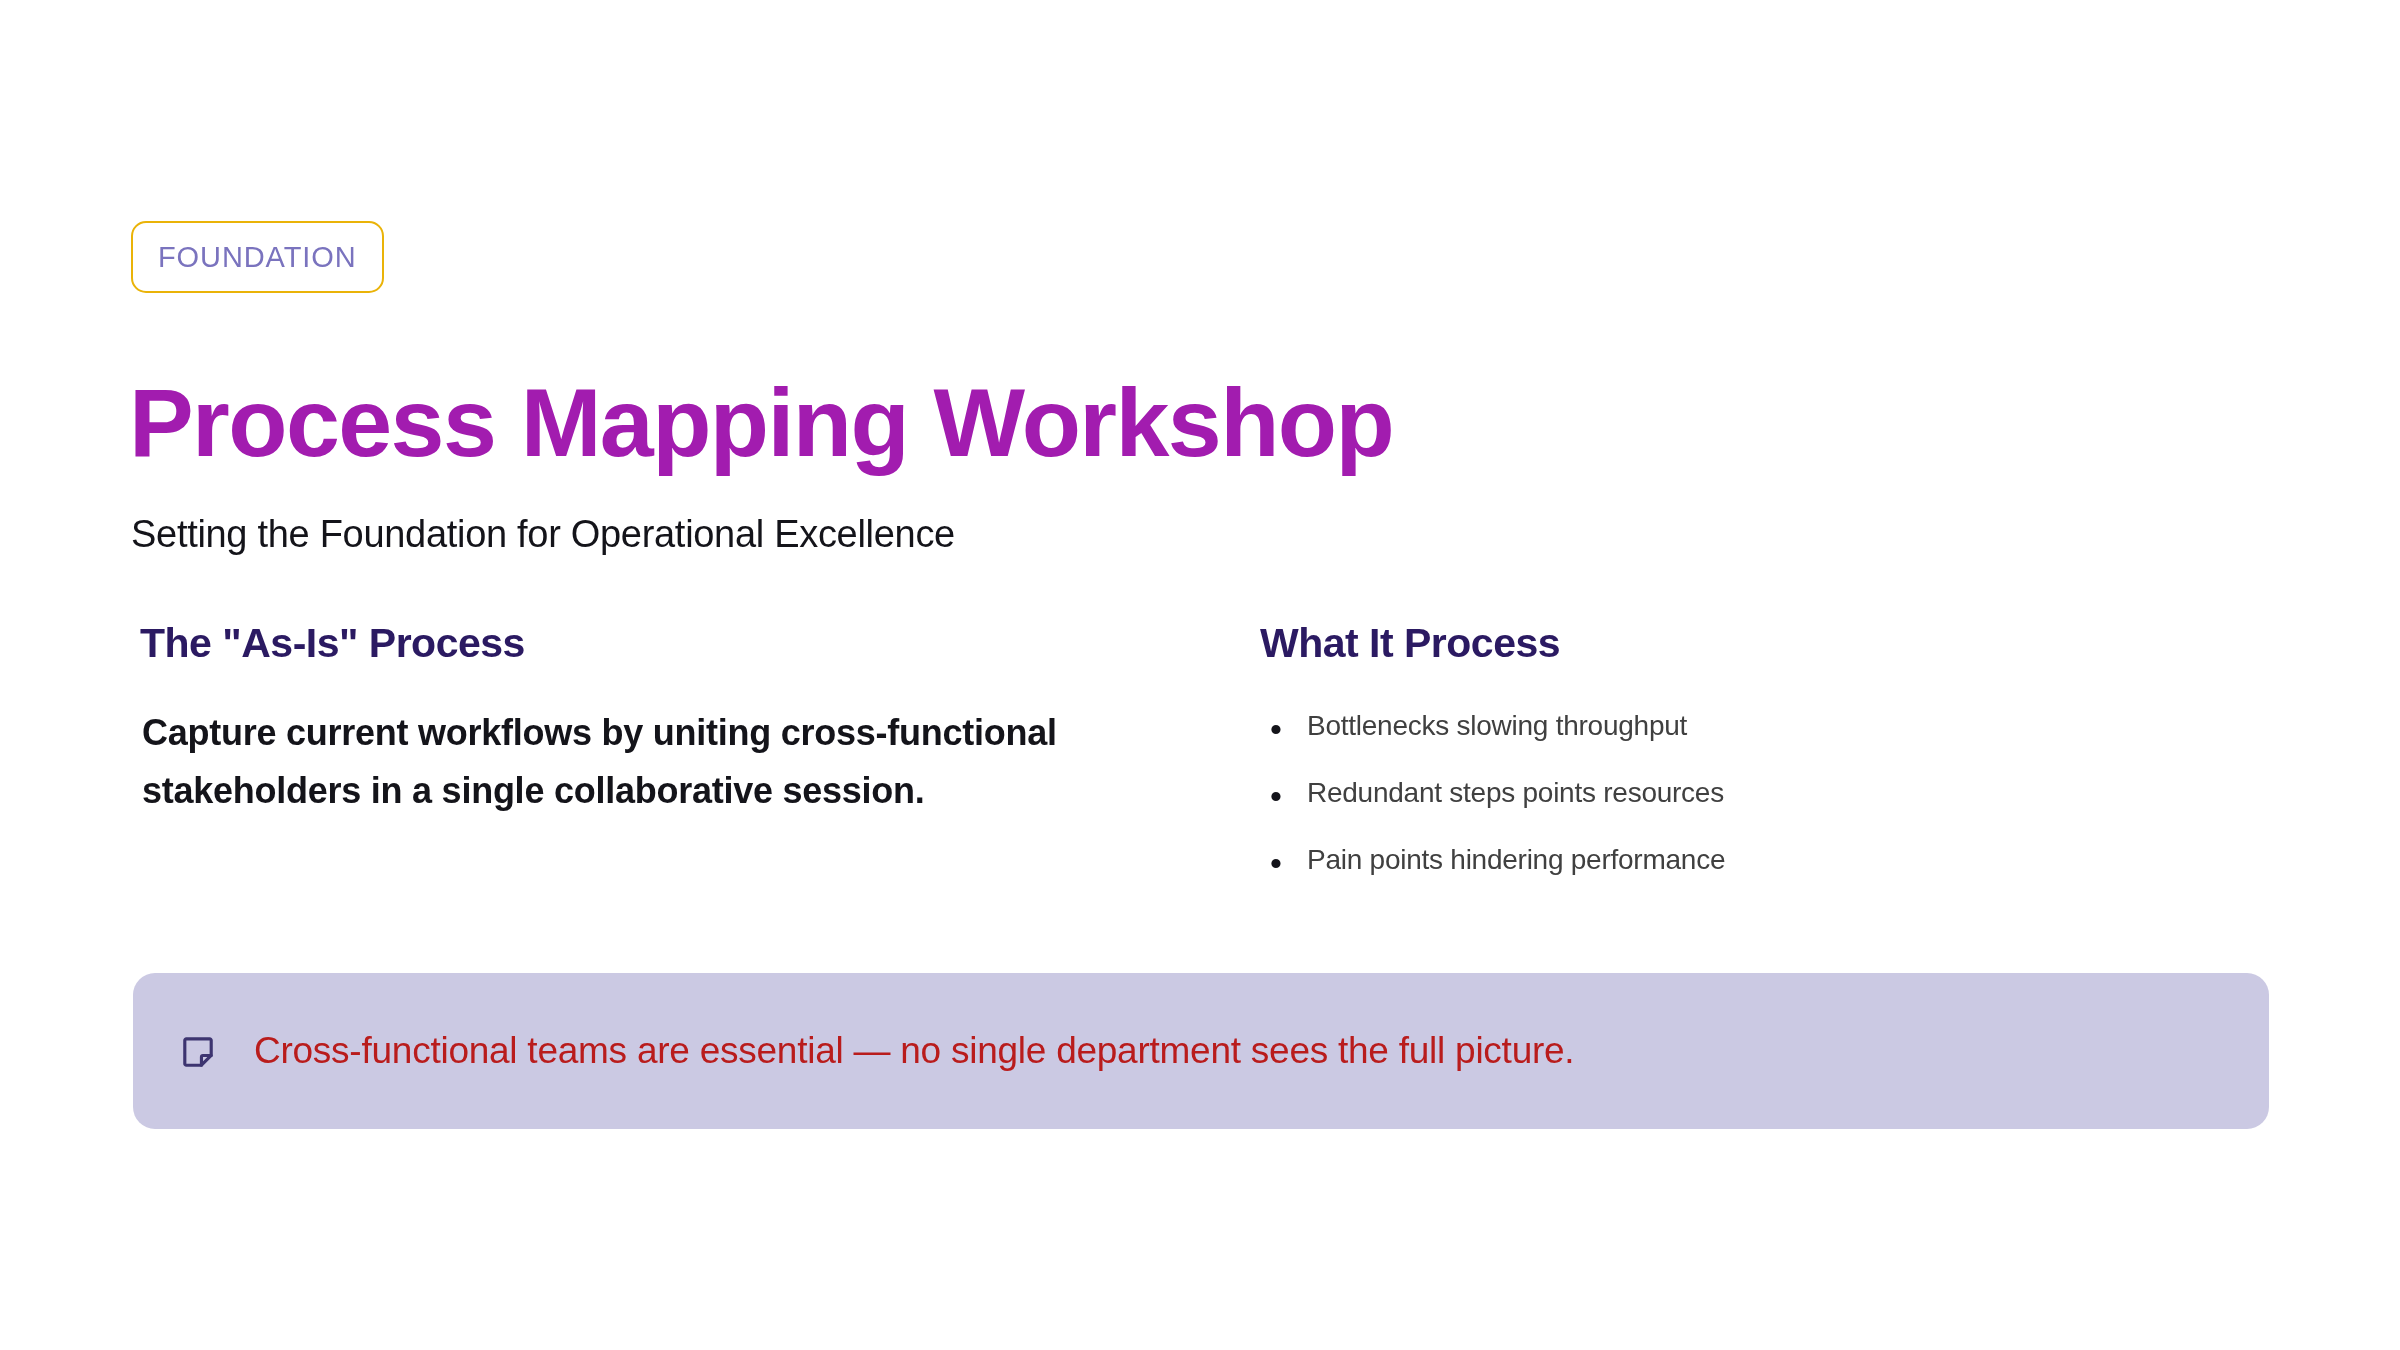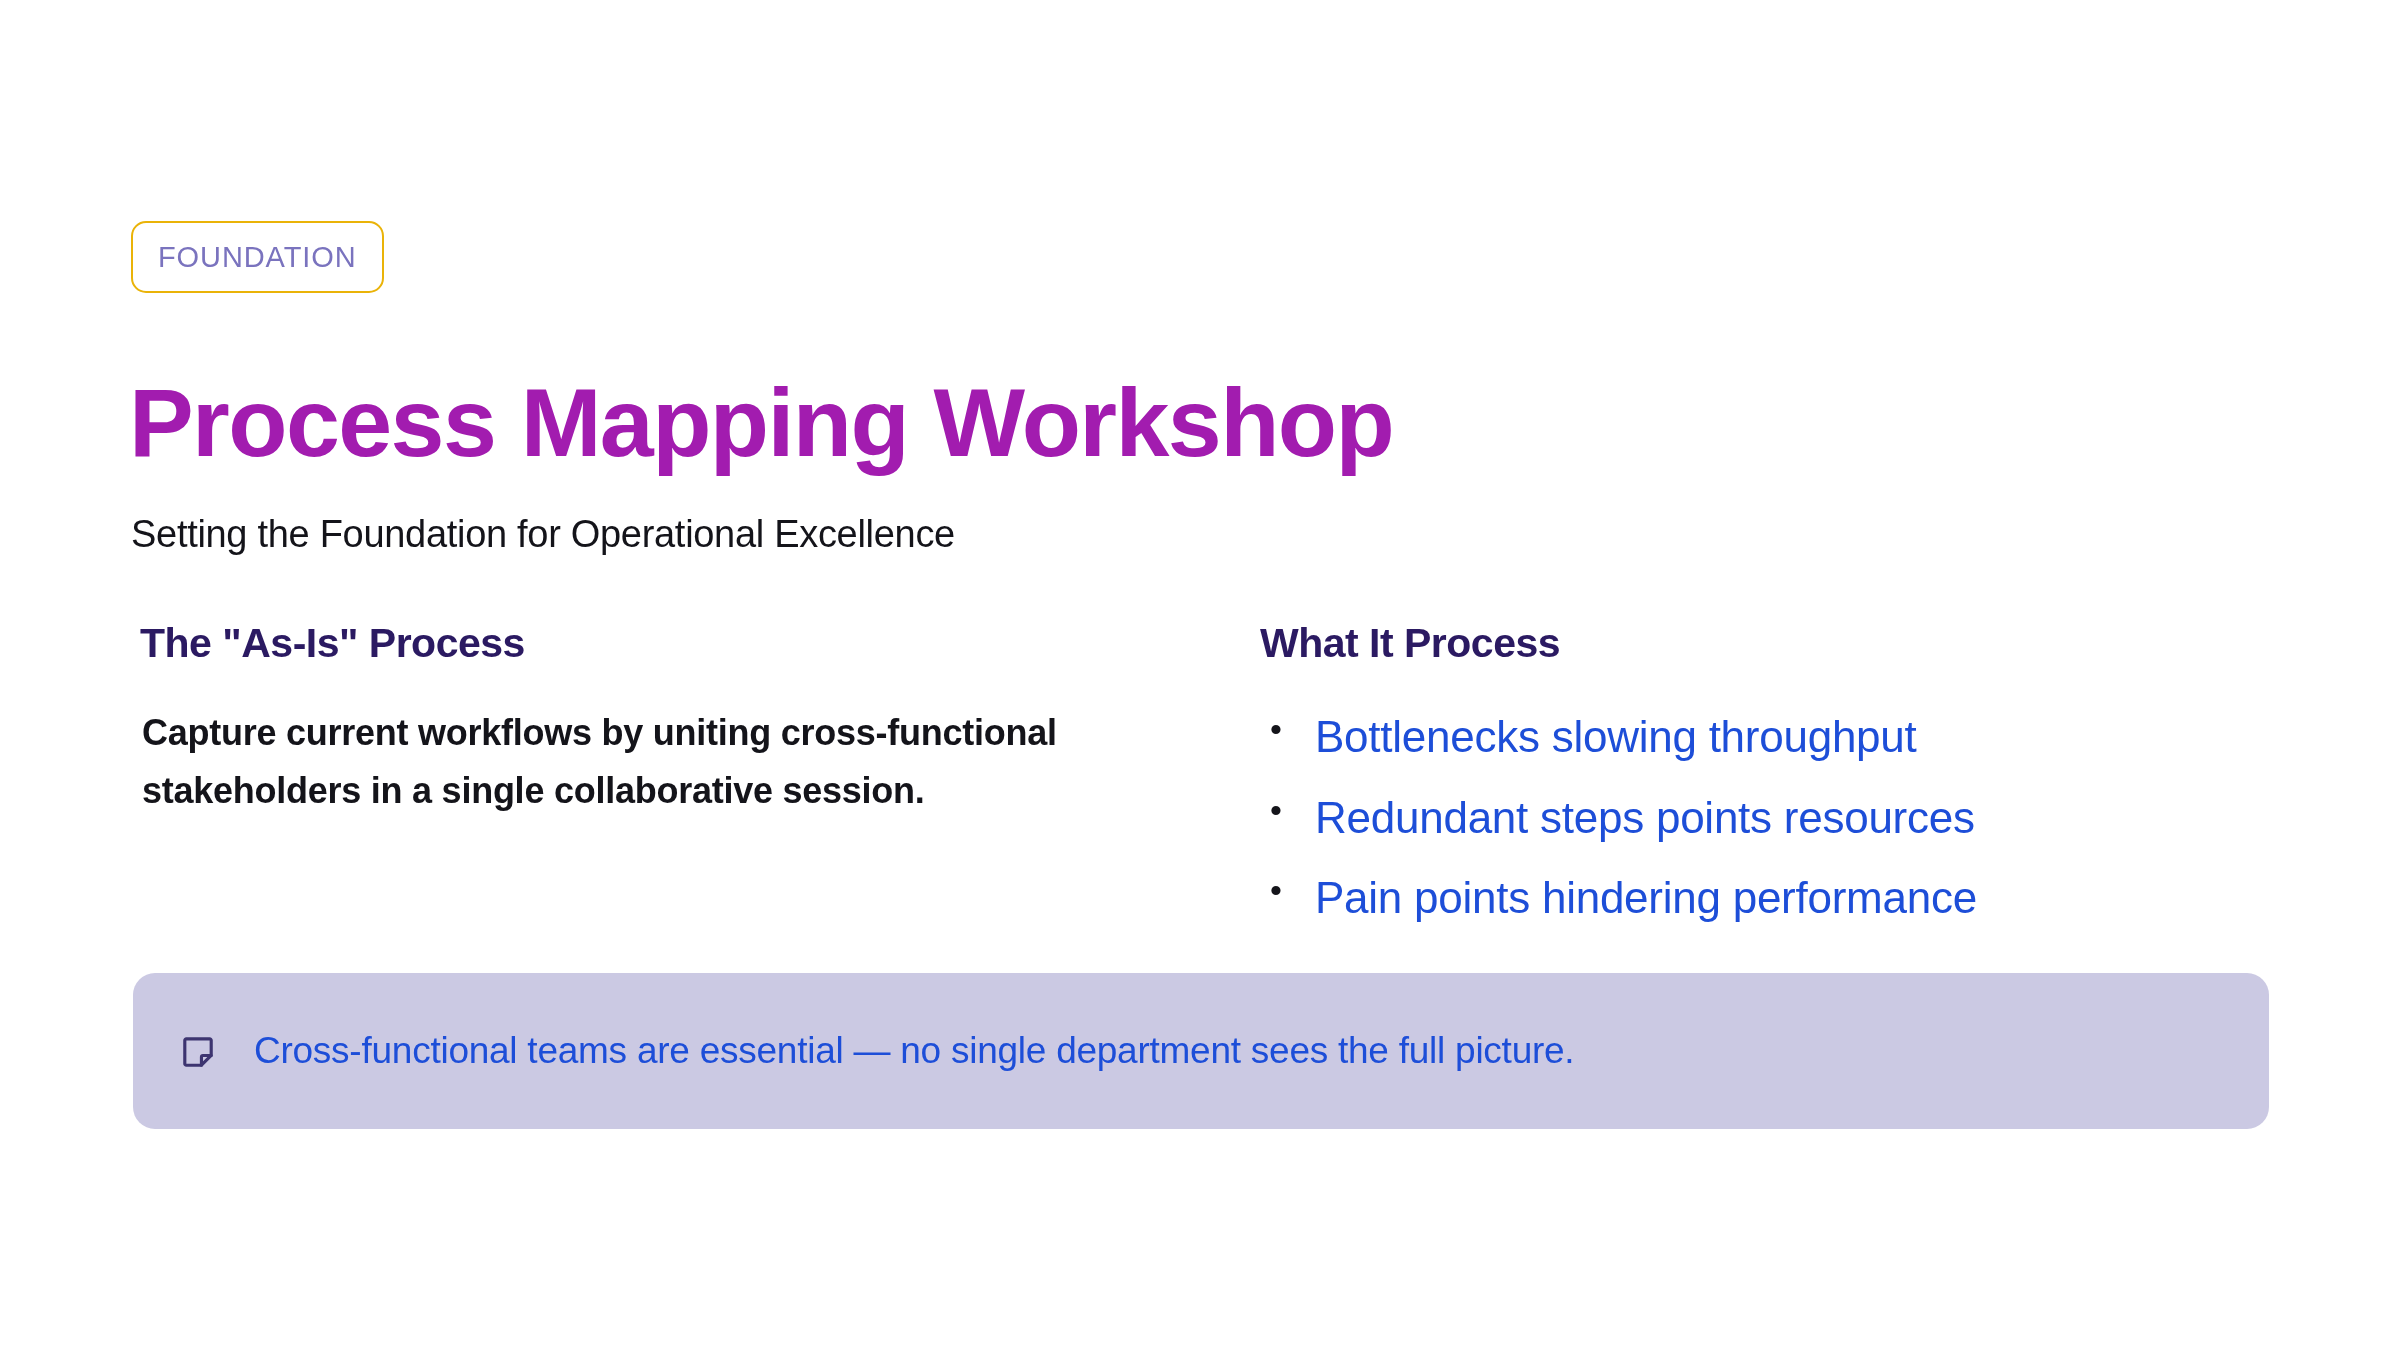--- a/index.html
+++ b/index.html
@@ -130,26 +130,25 @@
     flex: 0 0 auto;
     width: 47px;
     font-size: 34px;
     line-height: 1.35;
     color: #14141a;
     text-align: left;
     padding-left: 10px;
     box-sizing: border-box;
   }
   .bullet-text {
-    font-size: 44px;
+    font-size: 28px;
     font-weight: 400;
     letter-spacing: -0.25px;
-    color: #1d4ed8;
+    color: #404040;
     line-height: 1.35;
-    margin-left: 8px;
   }
 
   
   .callout {
     position: absolute;
     left: 133px;
     top: 973px;
     width: 2136px;
     height: 156px;
     box-sizing: border-box;
@@ -164,21 +163,21 @@
     width: 36px;
     height: 36px;
     display: block;
     margin-top: 2px;
   }
   .callout-text {
     margin-left: 38px;
     font-size: 37px;
     font-weight: 400;
     letter-spacing: -0.25px;
-    color: #1d4ed8;
+    color: #b91c1c;
     line-height: 1.3;
     white-space: nowrap;
   }
 </style>
 </head>
 <body>
 
 <div class="slide">
 
   <div class="badge">

